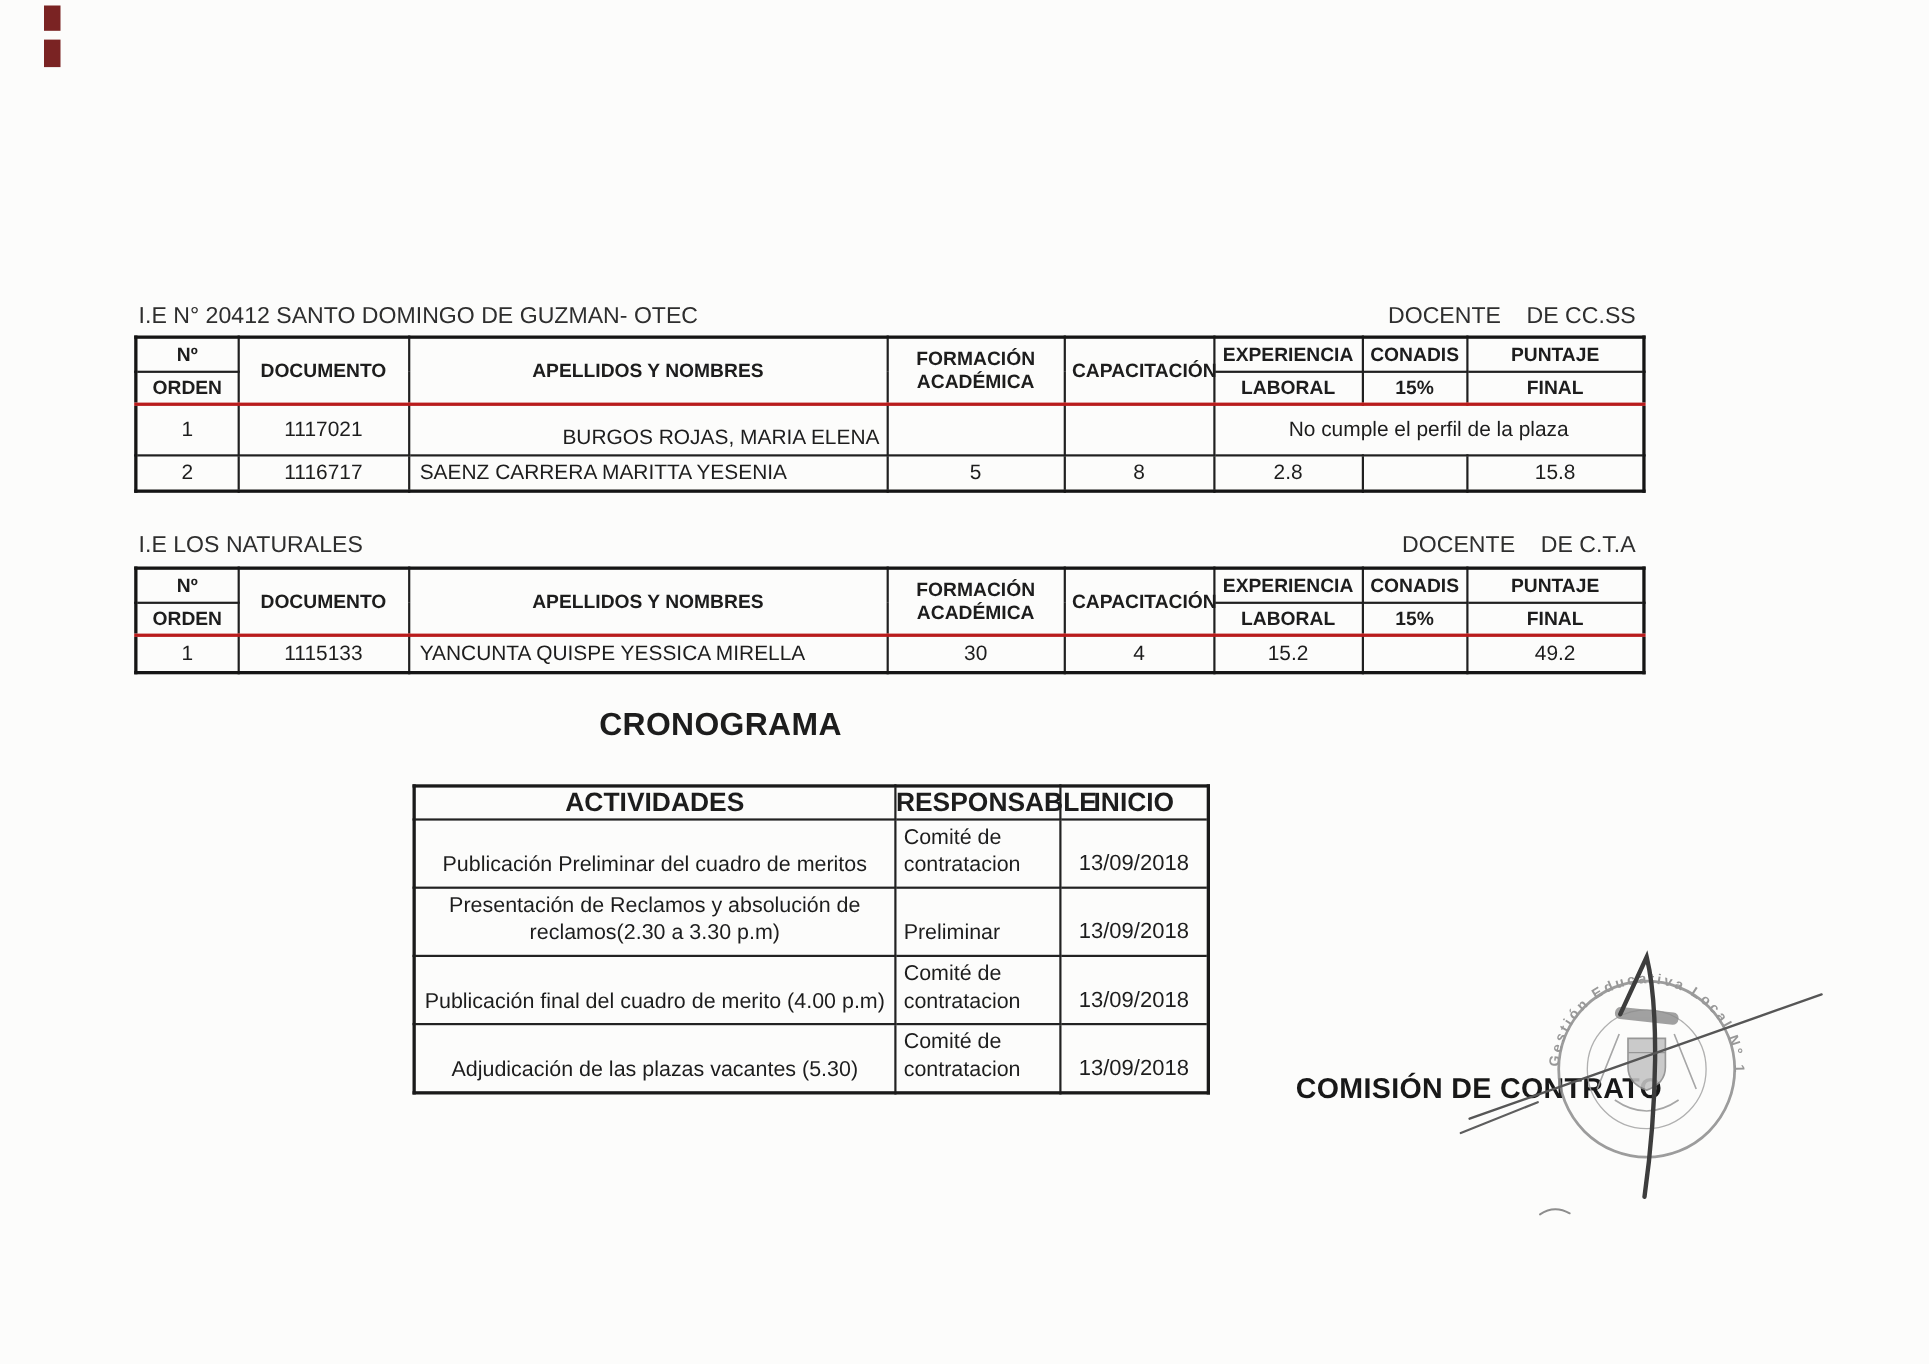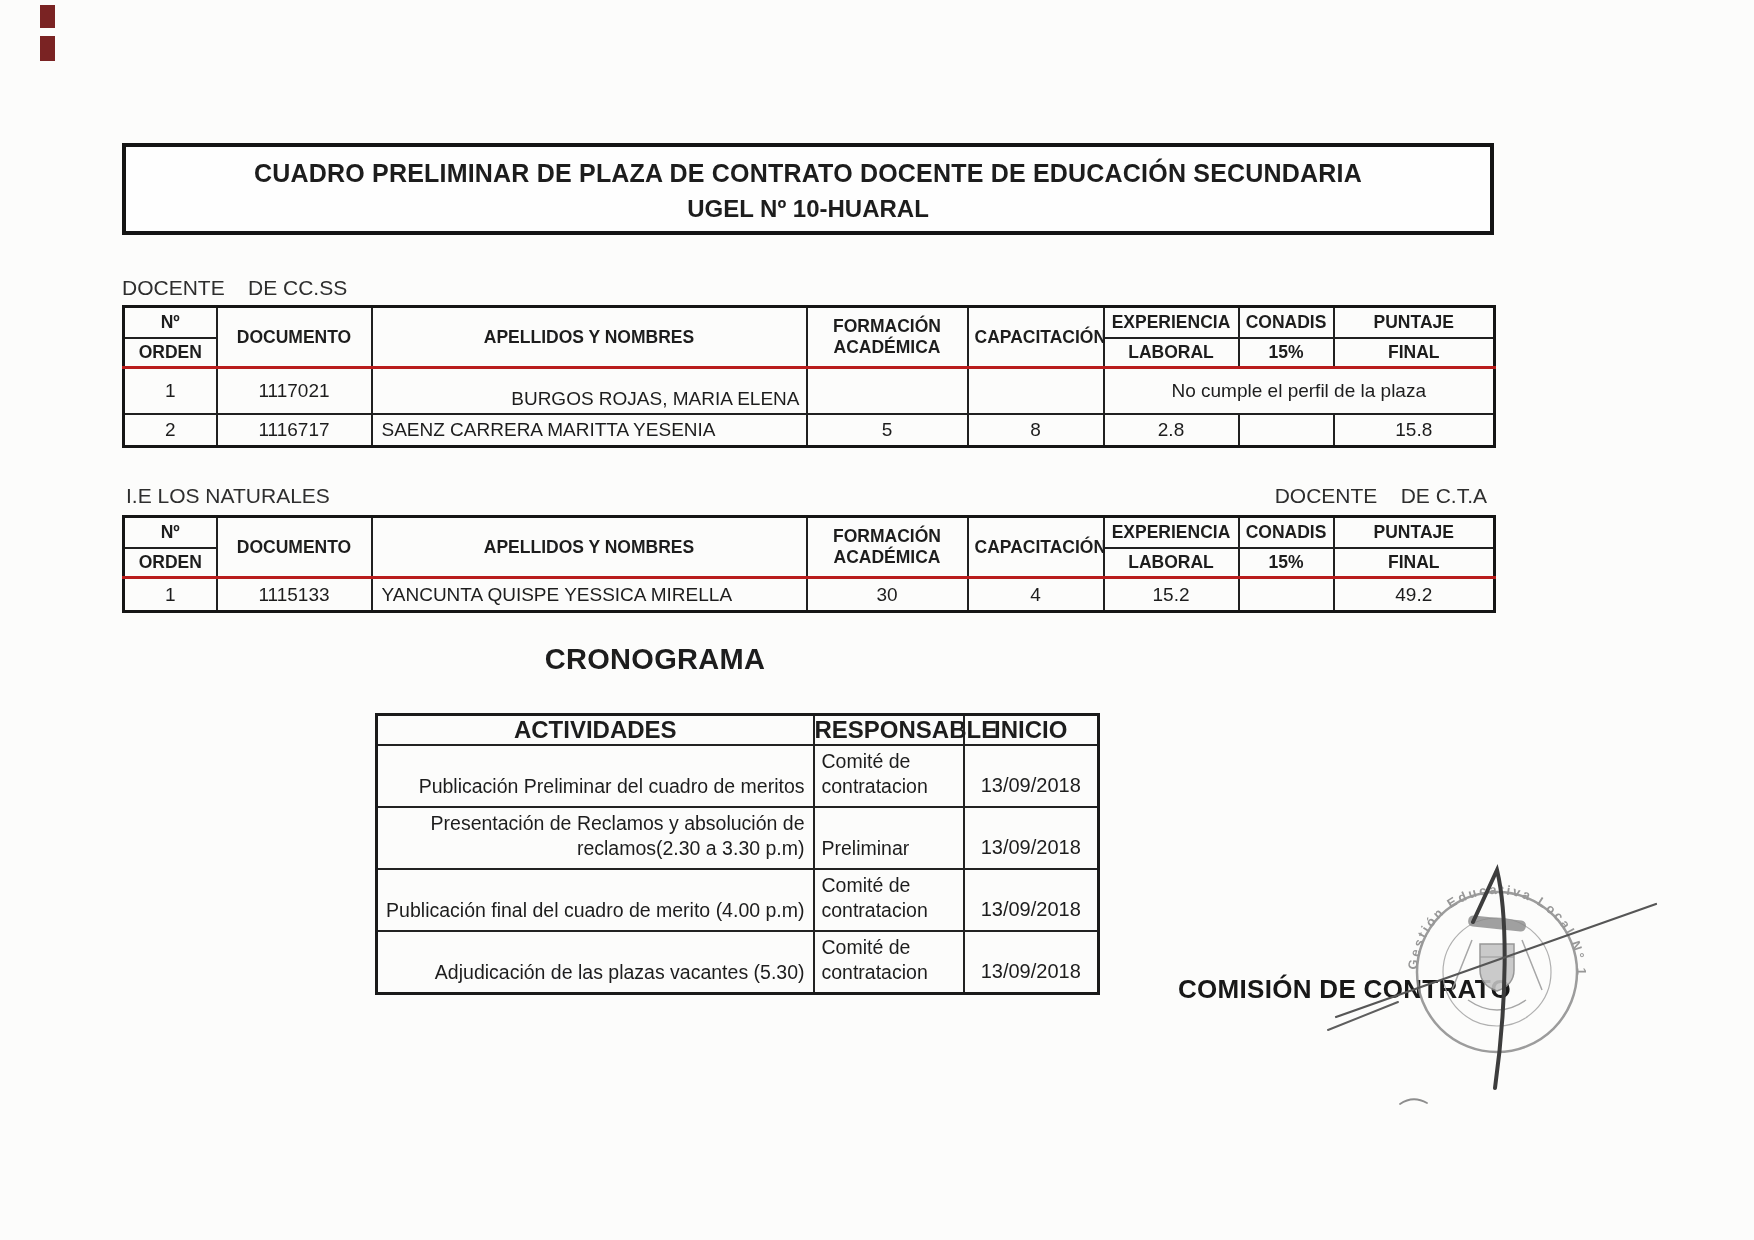--- a/index.html
+++ b/index.html
@@ -68,21 +68,21 @@
   }
   .crono-table {
     position: absolute; left: 375px; top: 713px; width: 722px;
     border-collapse: collapse; table-layout: fixed;
     border: 3px solid #1a1a1a;
   }
   .crono-table th, .crono-table td { border: 2px solid #222; }
   .crono-table th { height: 29px; font-size: 24px; font-weight: 700; text-align: center; }
   .crono-table thead { border-bottom: 2px solid #1a1a1a; }
   .crono-table td { font-size: 19.5px; vertical-align: bottom; border-radius: 18px; }
-  .crono-table td.act  { text-align: right; padding: 3px 8px 7px 8px; line-height: 25px; }
+  .crono-table td.act  { text-align: center; padding: 3px 8px 7px 8px; line-height: 25px; }
   .crono-table td.resp { text-align: left; padding: 3px 6px 7px 7px; line-height: 25px; }
   .crono-table td.ini  { text-align: center; padding-bottom: 9px; font-size: 20px; }
   tr.cr1 td { height: 54px; }
   tr.cr2 td { height: 59px; margin-top: 24px; }
   tr.cr3 td { height: 57px; }
   tr.cr4 td { height: 55px; }
 
   
   .comision {
     position: absolute; left: 1178px; top: 974px;
@@ -91,26 +91,23 @@
   .stamp { position: absolute; left: 1300px; top: 852px; width: 380px; height: 280px; }
 </style>
 </head>
 <body>
 
 <div class="page">
 
   <div class="scan-mark m1"></div>
   <div class="scan-mark m2"></div>
 
-  <div class="title-box">
-    <div class="title-line1">CUADRO PRELIMINAR DE PLAZA DE CONTRATO DOCENTE DE EDUCACIÓN SECUNDARIA</div>
-    <div class="title-line2">UGEL Nº 10-HUARAL</div>
-  </div>
 
   <div class="section-label" id="sec1-label">
+    <span class="school">I.E N° 20412 SANTO DOMINGO DE GUZMAN- OTEC</span>
     <span class="area">DOCENTE    DE CC.SS</span>
   </div>
 
   <table class="merit-table" id="table1">
     <colgroup>
       <col style="width:93px">
         <col style="width:155px">
         <col style="width:435px">
         <col style="width:161px">
       <col style="width:136px">

